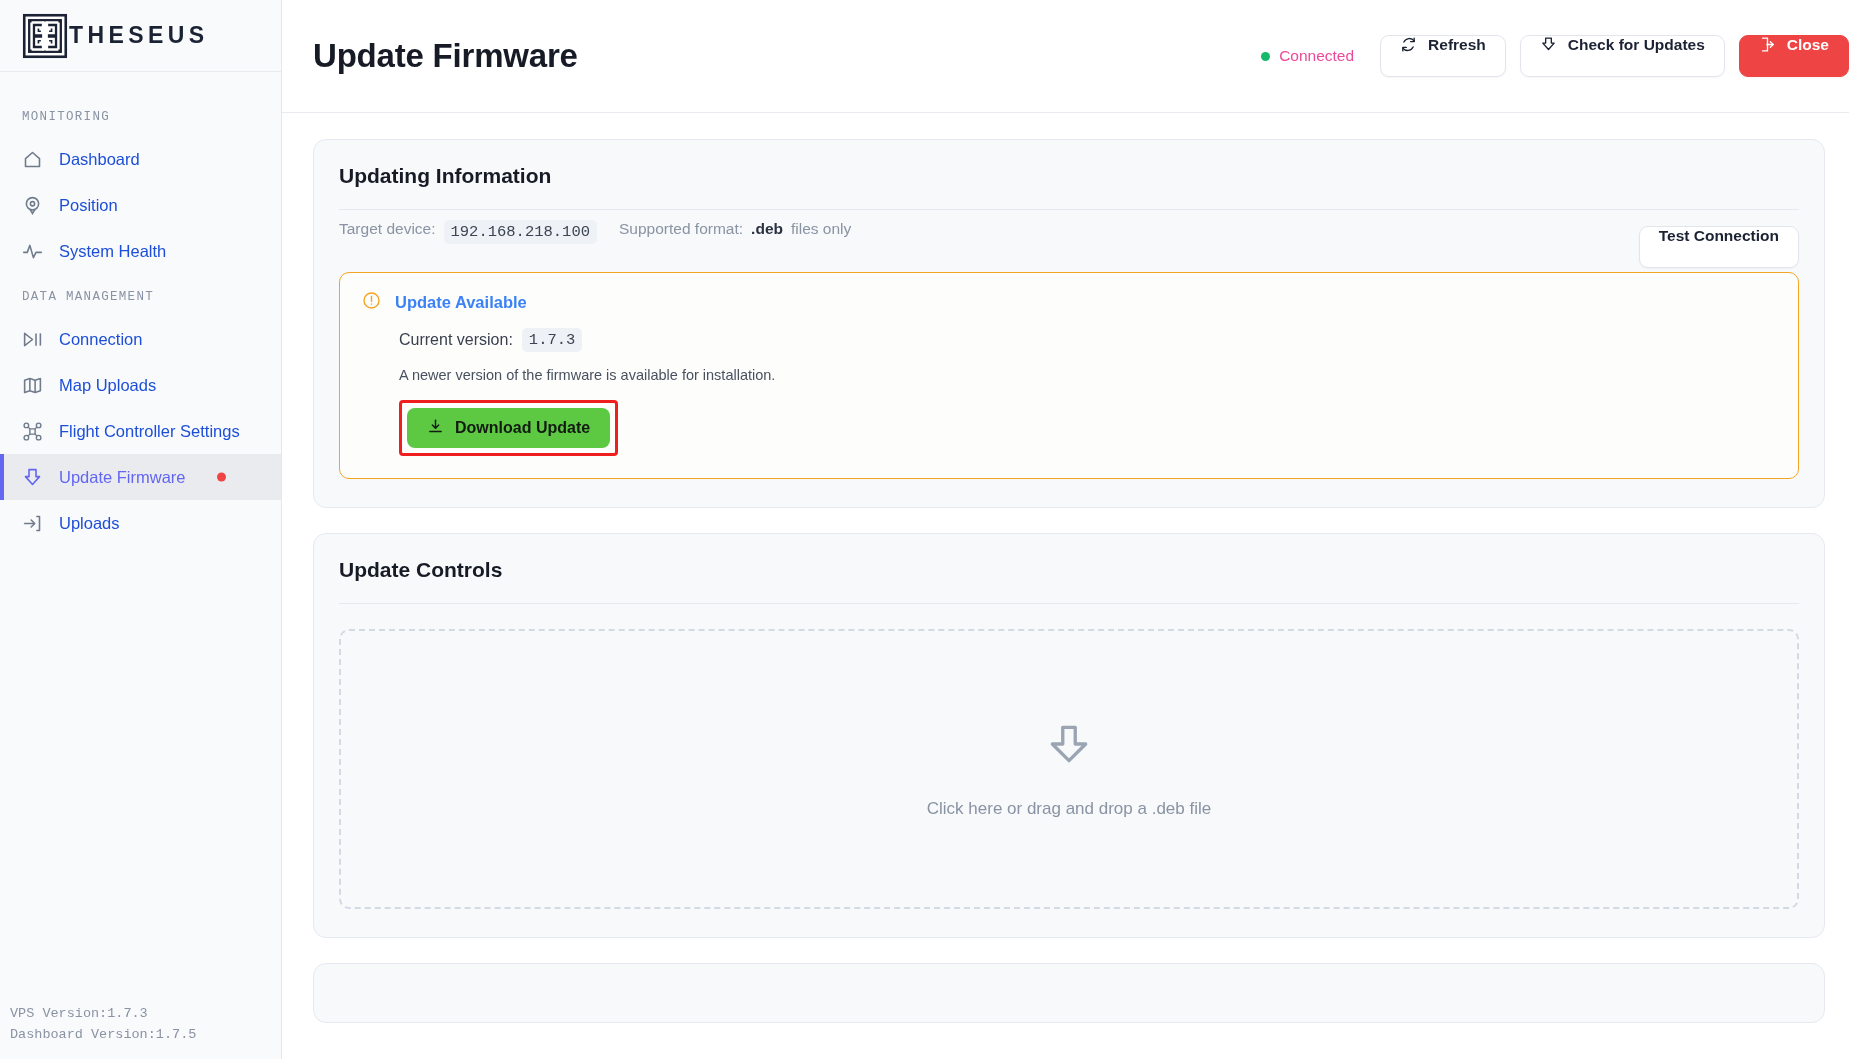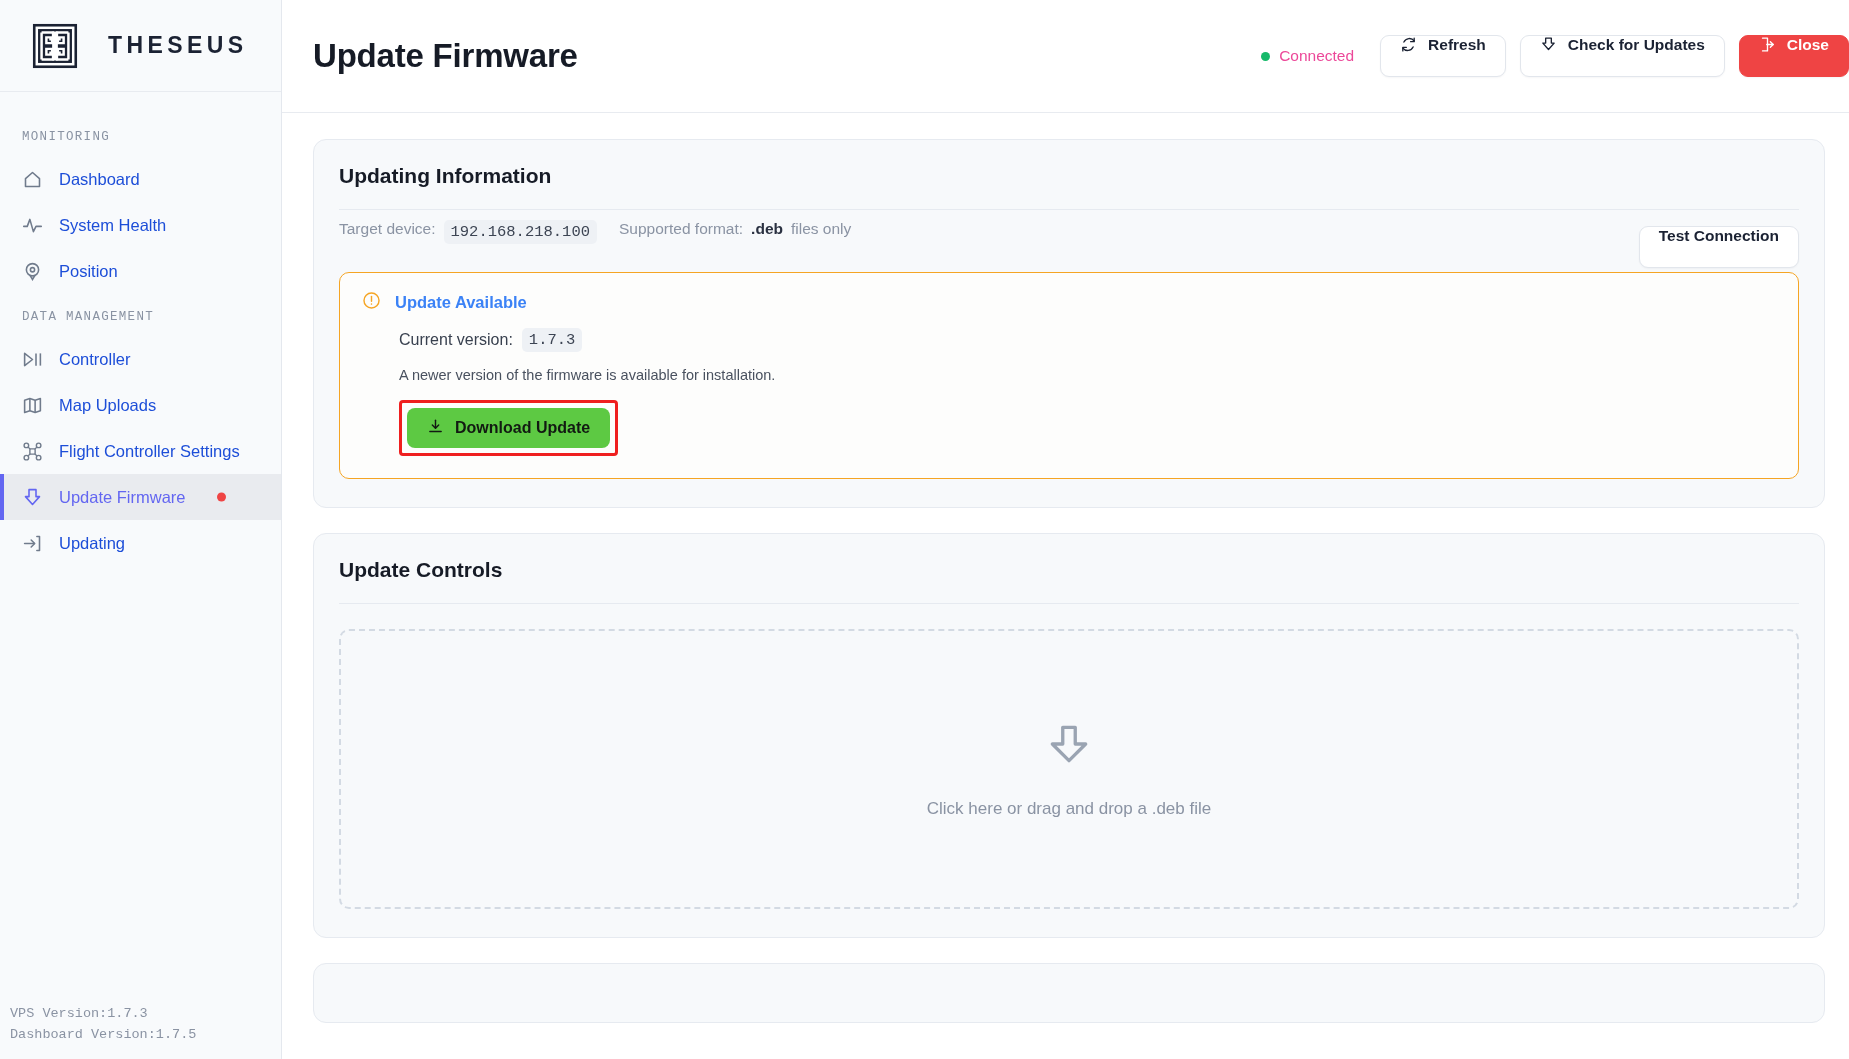--- a/index.html
+++ b/index.html
@@ -13,22 +13,22 @@
 
   
   .sidebar {
     width: 282px; height: 1059px;
     background: #f8fafc;
     border-right: 1px solid #e4e8ee;
     display: flex; flex-direction: column;
     position: relative; flex: 0 0 282px;
   }
   .brand {
-    height: 92px; display: flex; align-items: center;
-    padding-left: 32px; gap: 30px;
+    height: 72px; display: flex; align-items: center;
+    padding-left: 22px; gap: 1px;
     border-bottom: 1px solid #e8ebf0;
   }
   .logo-mark { width: 46px; height: 46px; flex: 0 0 46px; }
   .brand-name {
     font-size: 23px; font-weight: 700; letter-spacing: 4.4px;
     color: #1b2233;
   }
   .nav { padding-top: 22px; }
   .nav-section-label {
     font-family: "Liberation Mono", monospace;
@@ -191,49 +191,49 @@
         <span class="ico">
           <svg viewBox="0 0 24 24" width="21" height="21" fill="none" stroke="#707b8c" stroke-width="1.8" stroke-linejoin="round">
             <path d="M4 11 L12 4 L20 11 V20 H4 Z"></path>
           </svg>
         </span>
         <span>Dashboard</span>
       </div>
 
       <div class="nav-item">
         <span class="ico">
-          <svg viewBox="0 0 24 24" width="21" height="21" fill="none" stroke="#707b8c" stroke-width="1.8" stroke-linecap="round" stroke-linejoin="round">
-            <path d="M2 13 H6 L9 5 L13 19 L16 13 H22"></path>
-          </svg>
-        </span>
-        <span>System Health</span>
-      </div>
-
-      <div class="nav-item">
-        <span class="ico">
           <svg viewBox="0 0 24 24" width="21" height="21" fill="none" stroke="#707b8c" stroke-width="1.8">
             <circle cx="12" cy="10" r="7"></circle>
               <circle cx="12" cy="10" r="2.4"></circle>
             <path d="M9 16 L12 21 L15 16"></path>
           </svg>
         </span>
         <span>Position</span>
       </div>
 
+      <div class="nav-item">
+        <span class="ico">
+          <svg viewBox="0 0 24 24" width="21" height="21" fill="none" stroke="#707b8c" stroke-width="1.8" stroke-linecap="round" stroke-linejoin="round">
+            <path d="M2 13 H6 L9 5 L13 19 L16 13 H22"></path>
+          </svg>
+        </span>
+        <span>System Health</span>
+      </div>
+
       <div class="nav-section-label">DATA MANAGEMENT</div>
 
       <div class="nav-item">
         <span class="ico">
           <svg viewBox="0 0 24 24" width="21" height="21" fill="none" stroke="#707b8c" stroke-width="1.8" stroke-linejoin="round">
             <path d="M3 5 L12 12 L3 19 Z"></path>
               <path d="M16 5 V19"></path>
               <path d="M21 5 V19"></path>
           </svg>
         </span>
-        <span>Controller</span>
+        <span>Connection</span>
       </div>
 
       <div class="nav-item">
         <span class="ico">
           <svg viewBox="0 0 24 24" width="21" height="21" fill="none" stroke="#707b8c" stroke-width="1.8" stroke-linejoin="round">
             <path d="M3 6 L9 4 L15 6 L21 4 V18 L15 20 L9 18 L3 20 Z"></path>
             <path d="M9 4 V18"></path>
               <path d="M15 6 V20"></path>
           </svg>
         </span>
@@ -265,21 +265,21 @@
       </div>
 
       <div class="nav-item">
         <span class="ico">
           <svg viewBox="0 0 24 24" width="21" height="21" fill="none" stroke="#707b8c" stroke-width="1.8" stroke-linecap="round" stroke-linejoin="round">
             <path d="M3 12 H14"></path>
               <path d="M10.5 8 L14.5 12 L10.5 16"></path>
             <path d="M17 4 H20 V20 H17"></path>
           </svg>
         </span>
-        <span>Updating</span>
+        <span>Uploads</span>
       </div>
     </nav>
 
     <div class="sidebar-footer">
       <div>VPS Version:1.7.3</div>
       <div>Dashboard Version:1.7.5</div>
     </div>
   </aside>
 
   <main class="main">

